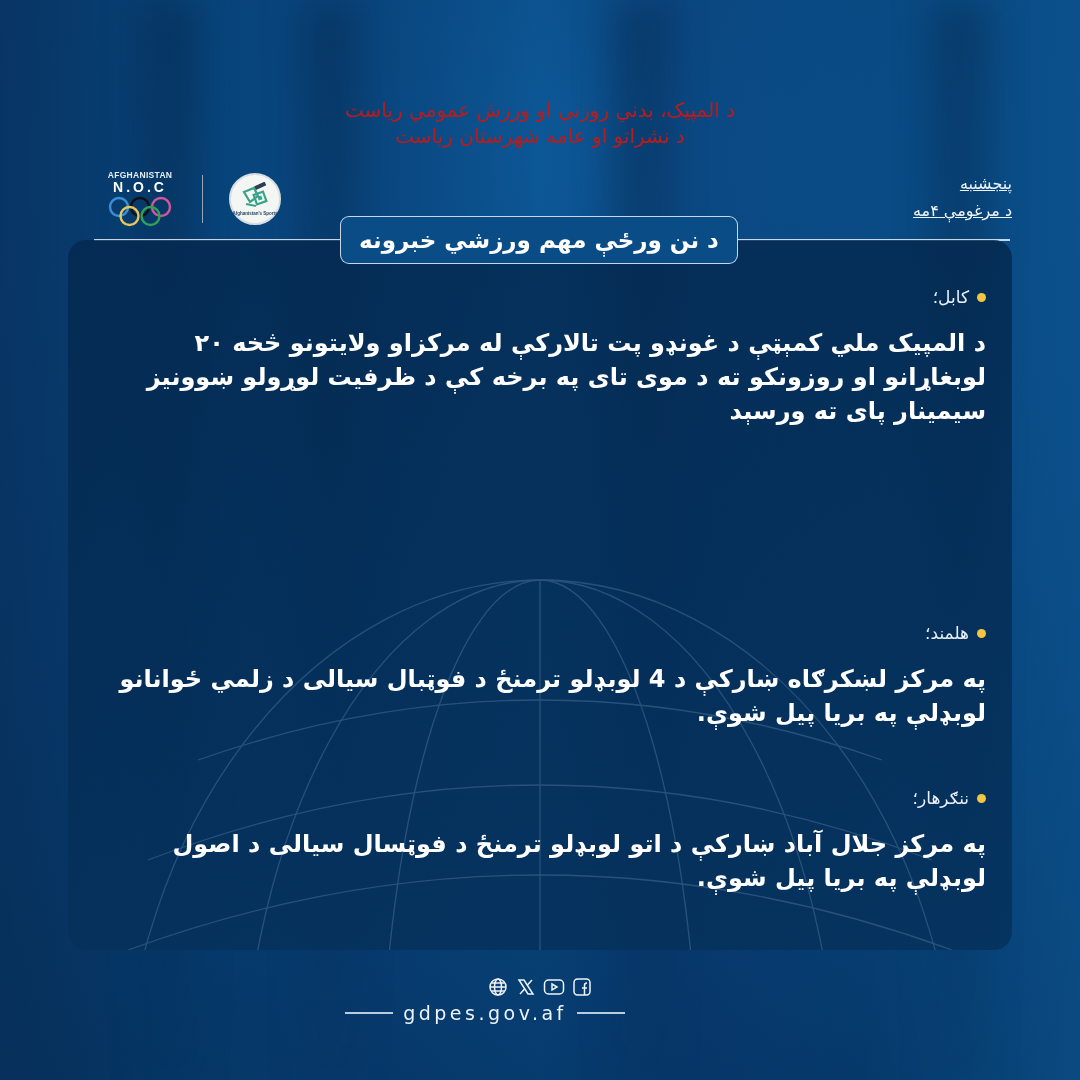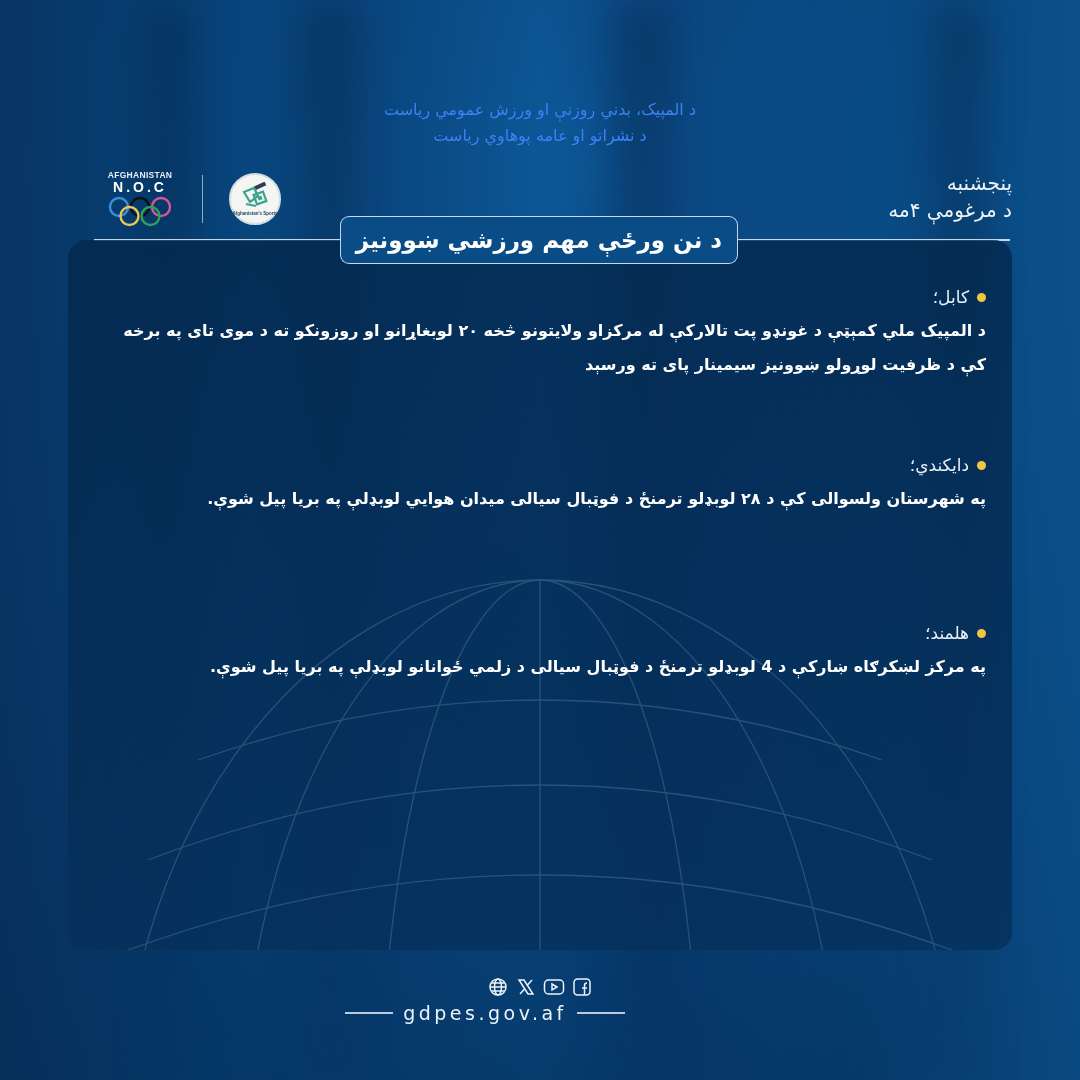--- a/index.html
+++ b/index.html
@@ -13,40 +13,40 @@
         radial-gradient(ellipse at 55% 15%, #0d5a9a 0%, #08477f 40%, #063a6c 75%, #05335f 100%);
     }
     .bg-streak {
       position: absolute; top: 0; width: 60px; height: 1080px;
       background: linear-gradient(180deg, rgba(5,30,60,0.35), rgba(5,30,60,0.05));
       filter: blur(18px);
     }
     .header-org {
       position: absolute; top: 97px; left: 0; width: 1080px;
       text-align: center; direction: rtl;
-      font-size: 16px; line-height: 26px; color: #3b82f6;
+      font-size: 20px; line-height: 26px; color: #b91c1c;
     }
     .logos {
       position: absolute; top: 168px; left: 104px; height: 62px;
       display: flex; align-items: center; gap: 26px; justify-content: flex-end;
     }
     .noc { display: flex; flex-direction: column; align-items: center; width: 72px; }
     .noc-top { font-family: "Liberation Sans", sans-serif; font-size: 8.5px; letter-spacing: 0.3px; color: #e8eef5; font-weight: bold; }
     .noc-mid { font-family: Liberation Sans, sans-serif; font-size: 14px; letter-spacing: 3px; font-weight: bold; color: #ffffff; margin-top: -1px; }
     .rings { margin-top: 1px; }
     .logo-divider { width: 1px; height: 48px; background: rgba(255,255,255,0.55); }
     .sports-logo {
       width: 52px; height: 52px; border-radius: 50%; background: #f4f6f4;
       display: flex; flex-direction: column; align-items: center; justify-content: center;
       border: 2px solid #d7dde0;
     }
     .sports-logo-text { font-family: "Liberation Sans", sans-serif; font-size: 4.5px; color: #1d3c5a; font-weight: bold; margin-top: 1px; }
     .date-block {
       position: absolute; top: 170px; right: 68px; text-align: right; direction: rtl;
-      font-size: 20px; line-height: 27px; color: #eef3f8;
+      font-size: 16px; line-height: 27px; color: #eef3f8; text-decoration: underline;
     }
     .rule-left, .rule-right {
       position: absolute; top: 239px; height: 2px; background: rgba(230,240,250,0.85);
     }
     .rule-left { left: 94px; width: 246px; }
     .rule-right { left: 738px; width: 272px; }
     .title-box {
       position: absolute; top: 216px; left: 340px; width: 398px; height: 48px;
       border: 1.5px solid rgba(230,240,250,0.85); border-radius: 9px;
       background: #0a4d86;
@@ -57,21 +57,21 @@
     .panel {
       position: absolute; top: 240px; left: 68px; width: 944px; height: 710px;
       border-radius: 18px;
       background: linear-gradient(180deg, rgba(4,40,78,0.82) 0%, rgba(4,44,84,0.78) 60%, rgba(5,48,90,0.8) 100%);
       overflow: hidden;
     }
     .globe { position: absolute; left: 0; top: 0; width: 944px; height: 710px; opacity: 0.22; }
     .news { position: absolute; left: 0; width: 944px; padding: 0 26px 0 28px; direction: rtl; }
     .news-place { font-size: 17px; line-height: 26px; color: #eaf1f8; display: flex; align-items: center; gap: 8px; }
     .bullet { width: 9px; height: 9px; border-radius: 50%; background: #f3c640; display: inline-block; }
-    .news-body { font-size: 16px; line-height: 34px; font-weight: bold; color: #ffffff; margin-top: 4px; }
+    .news-body { font-size: 24px; line-height: 34px; font-weight: bold; color: #ffffff; margin-top: 16px; }
     .footer-icons {
       position: absolute; top: 976px; left: 0; width: 1080px;
       display: flex; justify-content: center; gap: 6px;
     }
     .fi { width: 22px; height: 22px; display: flex; align-items: center; justify-content: center; }
     .footer-url {
       position: absolute; top: 1002px; left: 0; width: 970px;
       display: flex; align-items: center; justify-content: center; gap: 10px;
     }
     .url-line { width: 48px; height: 1.5px; background: rgba(230,240,250,0.8); }
@@ -80,21 +80,21 @@
 </head>
 <body>
 
 <div class="bg-streak" style="left:140px;"></div>
 <div class="bg-streak" style="left:300px;"></div>
 <div class="bg-streak" style="left:610px;"></div>
 <div class="bg-streak" style="left:930px;"></div>
 
 <div class="header-org">
   <div>د المپیک، بدني روزنې  او ورزش عمومي ریاست</div>
-  <div>د نشراتو او عامه پوهاوي ریاست</div>
+  <div>د نشراتو او عامه شهرستان ریاست</div>
 </div>
 
 <div class="logos">
   <div class="noc">
     <div class="noc-top">AFGHANISTAN</div>
     <div class="noc-mid">N.O.C</div>
     <svg class="rings" width="66" height="32" viewBox="0 0 66 32">
       <circle cx="12" cy="11" r="9" fill="none" stroke="#3d8ed8" stroke-width="2.4"></circle>
       <circle cx="33" cy="11" r="9" fill="none" stroke="#111" stroke-width="2.4"></circle>
       <circle cx="54" cy="11" r="9" fill="none" stroke="#d2569a" stroke-width="2.4"></circle>
@@ -137,39 +137,39 @@
   </svg>
 
   <div class="news" style="top:44px;">
     <div class="news-place">
       <span class="bullet"></span>
       <span>کابل؛</span>
     </div>
     <div class="news-body">د المپیک ملي کمېټې د غونډو پت تالارکې له مرکزاو ولایتونو څخه ۲۰ لوبغاړانو او روزونکو ته د موی تای په برخه کې د ظرفیت لوړولو ښوونیز سیمینار پای ته ورسېد</div>
   </div>
 
-  <div class="news" style="top:212px;">
-    <div class="news-place">
-      <span class="bullet"></span>
-      <span>دایکندي؛</span>
-    </div>
-    <div class="news-body">په شهرستان ولسوالی کې د ۲۸ لوبډلو ترمنځ د فوټبال سیالی میدان هوایي لوبډلې په بریا پیل شوې.</div>
-  </div>
 
   <div class="news" style="top:380px;">
     <div class="news-place">
       <span class="bullet"></span>
       <span>هلمند؛</span>
     </div>
     <div class="news-body">په مرکز لښکرګاه ښارکې د 4 لوبډلو ترمنځ د فوټبال سیالی د زلمي ځوانانو لوبډلې په بریا پیل شوې.</div>
   </div>
 
-</div>
-
-<div class="title-box">د نن ورځې مهم ورزشي ښوونیز</div>
+  <div class="news" style="top:545px;">
+    <div class="news-place">
+      <span class="bullet"></span>
+      <span>ننګرهار؛</span>
+    </div>
+    <div class="news-body">په مرکز جلال آباد ښارکې د اتو لوبډلو ترمنځ د فوټسال سیالی د اصول لوبډلې په بریا پیل شوې.</div>
+  </div>
+</div>
+
+<div class="title-box">د نن ورځې مهم ورزشي خبرونه</div>
 
 <div class="footer-icons">
   <div class="fi">
     <svg width="20" height="20" viewBox="0 0 20 20" fill="none" stroke="#eef3f8" stroke-width="1.5">
       <circle cx="10" cy="10" r="8"></circle>
         <ellipse cx="10" cy="10" rx="3.5" ry="8"></ellipse>
       <line x1="2" y1="10" x2="18" y2="10"></line>
         <line x1="3.5" y1="6" x2="16.5" y2="6"></line>
         <line x1="3.5" y1="14" x2="16.5" y2="14"></line>
     </svg>

